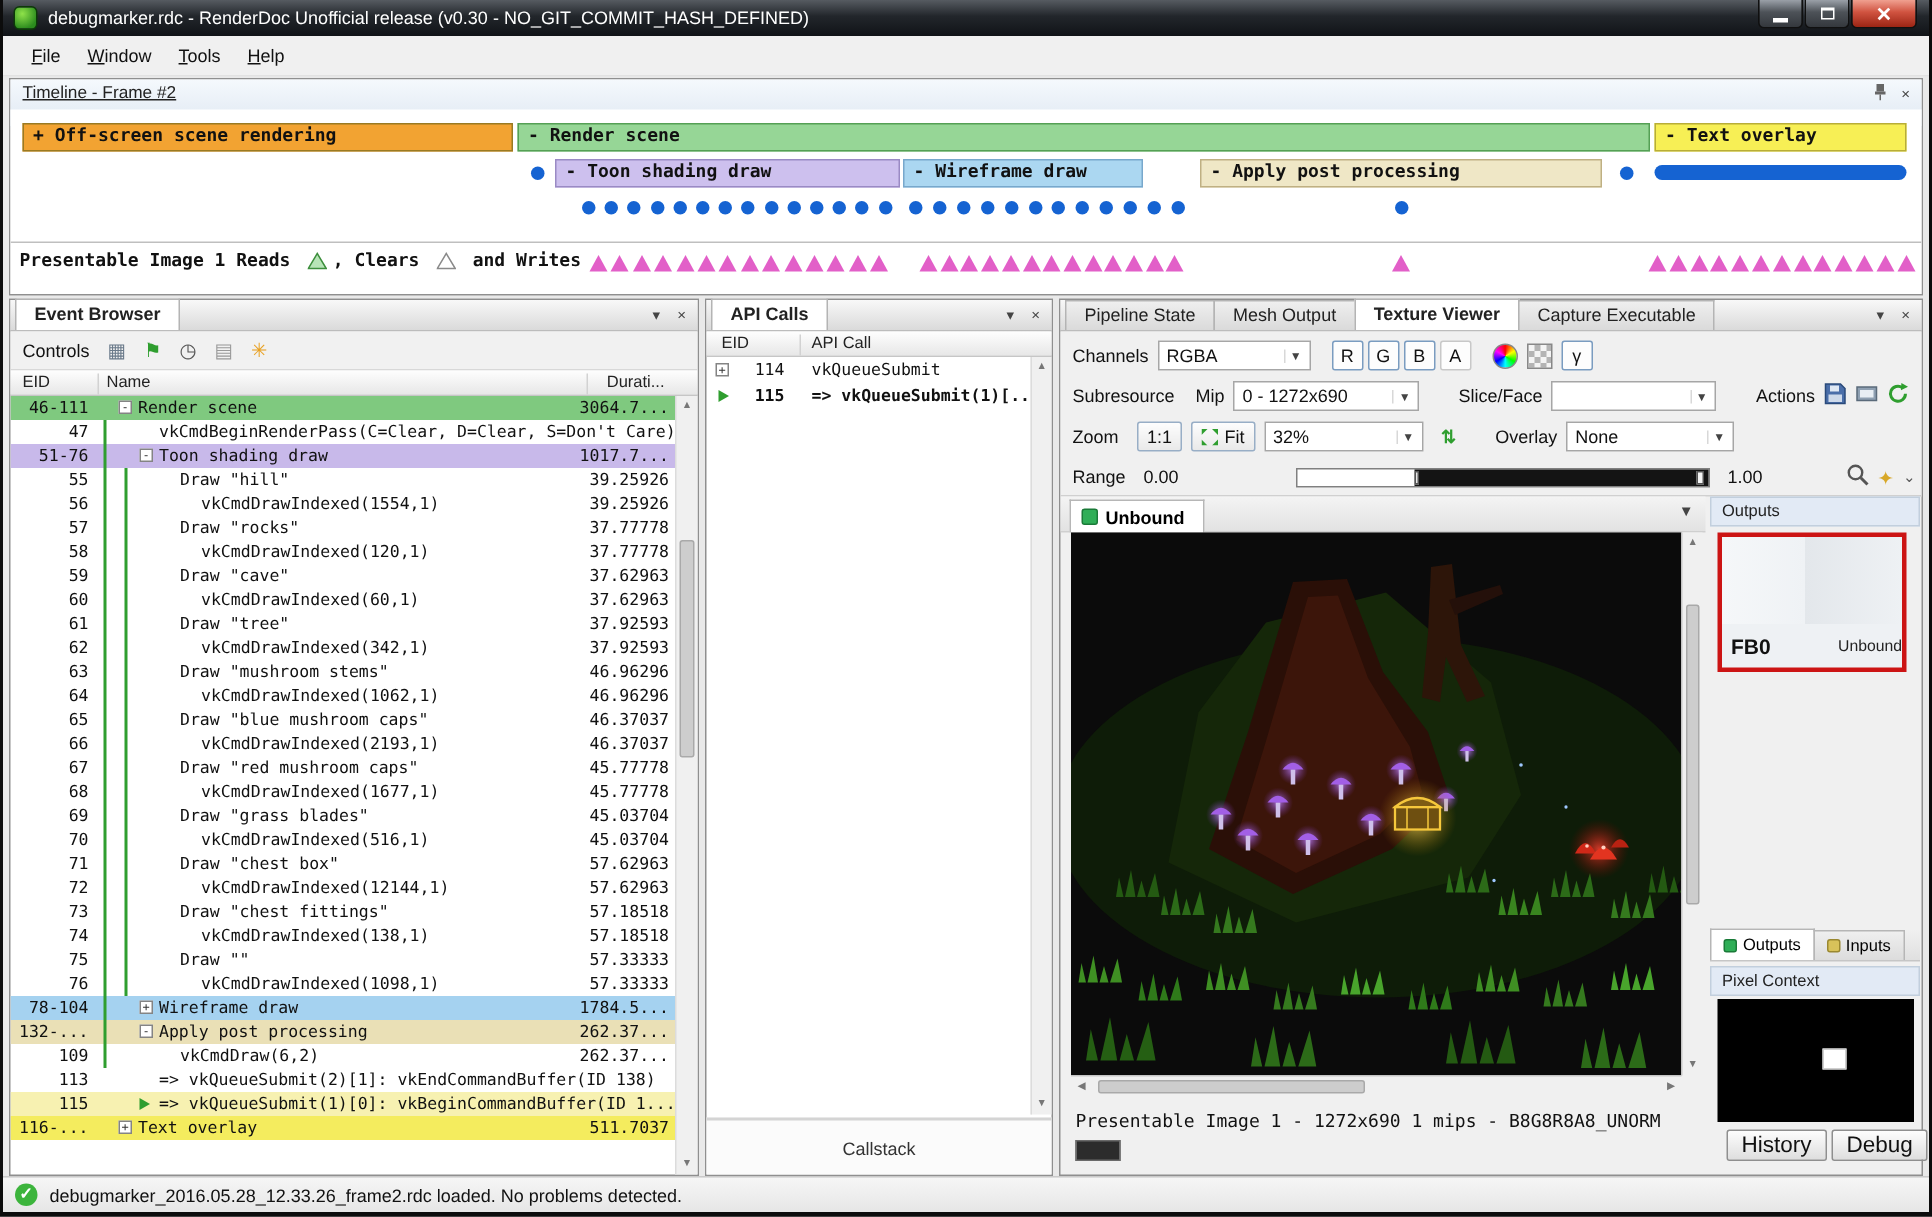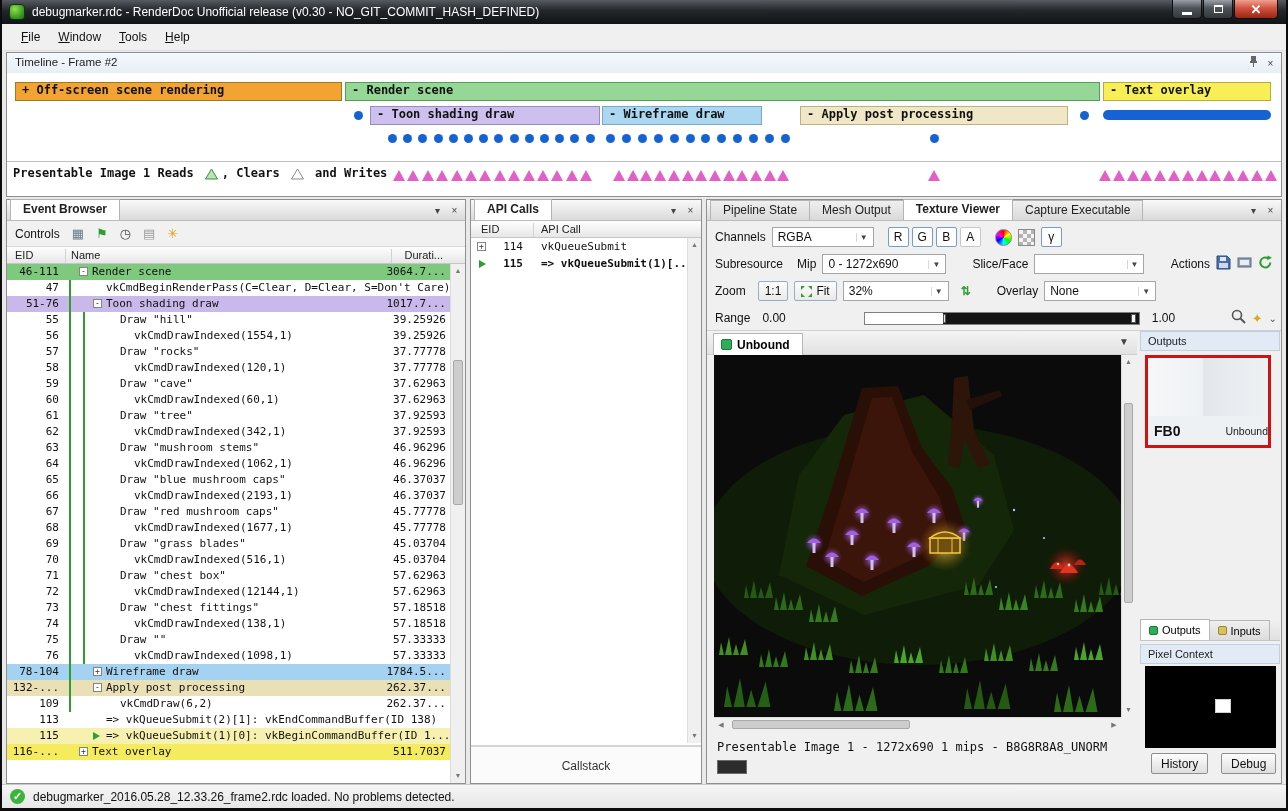--- a/index.html
+++ b/index.html
@@ -36,21 +36,21 @@
   .strip-ic{width:15px;height:15px;font-size:10px;line-height:15px;text-align:center;color:#444;}
 
   .colhead{position:absolute;left:0;right:0;height:17px;background:linear-gradient(#fefefe,#e7e7e7);
     border-bottom:1px solid #c6c6c6;font-size:11px;color:#222;}
   .colhead span{position:absolute;top:2px;}
   .colsep{position:absolute;top:0;bottom:0;width:1px;background:#d2d2d2;}
 
   
   .panel-timeline{left:4px;top:52px;width:1276px;height:145px;}
   .tl-header{position:absolute;left:0;top:0;right:0;height:32px;background:linear-gradient(#f5f9fd,#dfe8f2);
-    border-bottom:1px solid #bcc8d6;font-size:11.5px;color:#222;padding:3px 0 0 8px;}
+    border-bottom:1px solid #bcc8d6;font-size:11.5px;color:#222;padding:3px 0 0 8px;text-decoration:underline;}
   .tl-body{position:absolute;left:0;top:20px;right:0;bottom:0;background:#fff;overflow:hidden;}
   .tl-block{position:absolute;height:19px;line-height:18px;border:1px solid rgba(0,0,0,.35);
     font:bold 12px "DejaVu Sans Mono",monospace;color:#111;padding-left:6px;white-space:nowrap;overflow:hidden;}
   .blk-offscreen{left:8px;top:9px;width:327px;background:var(--c-block_offscreen,#f2a332);border-color:#9a7a22;}
   .blk-render{left:338px;top:9px;width:755px;background:var(--c-block_render,#96d696);border-color:#55a055;}
   .blk-textov{left:1096px;top:9px;width:168px;background:var(--c-block_overlay,#f7ef55);border-color:#b8ad38;}
   .blk-toon{left:363px;top:33px;width:230px;background:var(--c-block_toon,#cdc0ee);border-color:#9a8ac4;}
   .blk-wire{left:595px;top:33px;width:160px;background:var(--c-block_wire,#abd7f1);border-color:#78a8cc;}
   .blk-post{left:793px;top:33px;width:268px;background:var(--c-block_post,#efe7c6);border-color:#bfb083;}
   .tl-dot{position:absolute;width:9px;height:9px;border-radius:50%;background:var(--c-dot_blue,#1563d2);}
@@ -157,21 +157,21 @@
   .fb-sub{font-size:10.5px;color:#222;}
   .out-tabs{position:absolute;left:433px;top:420px;width:140px;height:21px;display:flex;align-items:flex-end;
     background:linear-gradient(#f0f0f0,#e0e0e0);border-bottom:1px solid #c6c6c6;}
   .out-tab{height:20px;display:flex;align-items:center;gap:4px;padding:0 8px;font-size:11px;
     border:1px solid #b6b6b6;border-bottom:none;background:linear-gradient(#efefef,#dcdcdc);margin-right:-1px;}
   .out-tab.active{background:#fff;height:21px;}
   .pc-header{left:433px;top:444px;width:140px;}
   .pc-canvas{position:absolute;left:438px;top:466px;width:131px;height:82px;background:#000;}
   .pc-pixel{position:absolute;left:70px;top:33px;width:16px;height:14px;background:#fff;border:1px solid #cfcfcf;}
   .btn{position:absolute;height:21px;border:1px solid #8f8f8f;border-radius:2px;background:linear-gradient(#fdfdfd,#dedede);
-    font-size:12px;color:#111;display:flex;align-items:center;justify-content:center;padding:0 9px;}
+    font-size:15px;color:#111;display:flex;align-items:center;justify-content:center;padding:0 9px;}
 
   
   .statusbar{position:absolute;left:0;right:0;top:784px;height:24px;background:linear-gradient(#f6f6f6,#e6e6e6);
     border-top:1px solid #cacaca;display:flex;align-items:center;gap:8px;padding-left:8px;font-size:12px;color:#111;}
   .check-ic{width:15px;height:15px;border-radius:50%;background:var(--c-check_green,#3cb43c);color:#fff;
     font-size:11px;line-height:15px;text-align:center;font-weight:bold;}
 
   .lbl{white-space:nowrap;}
 </style>
 </head>

